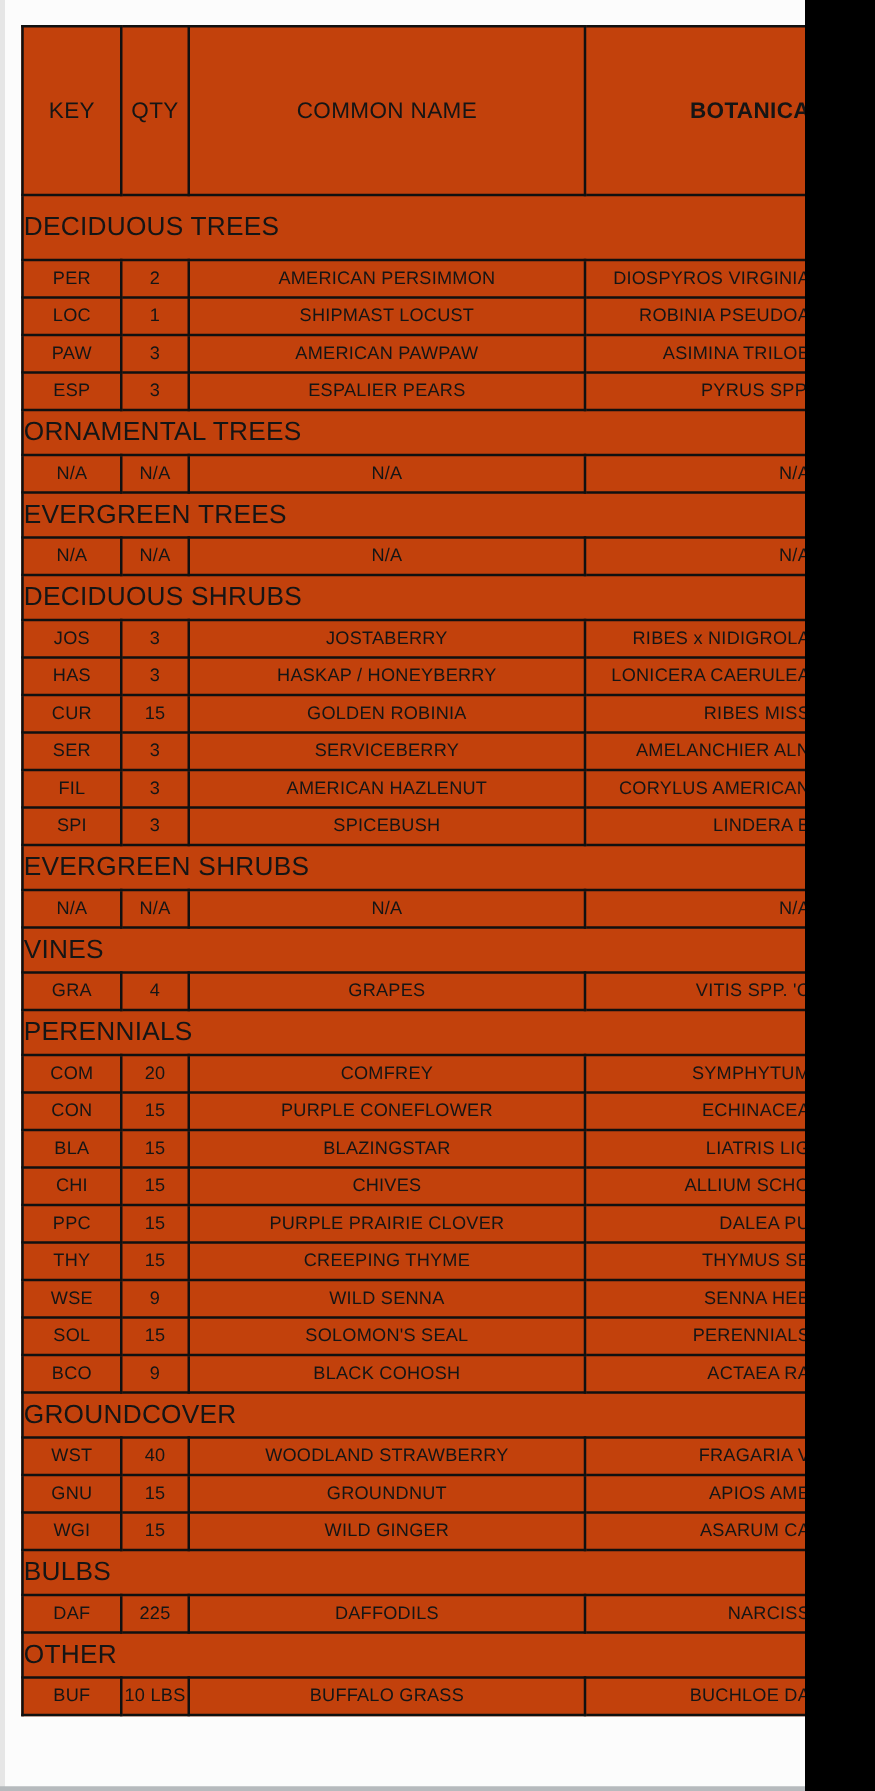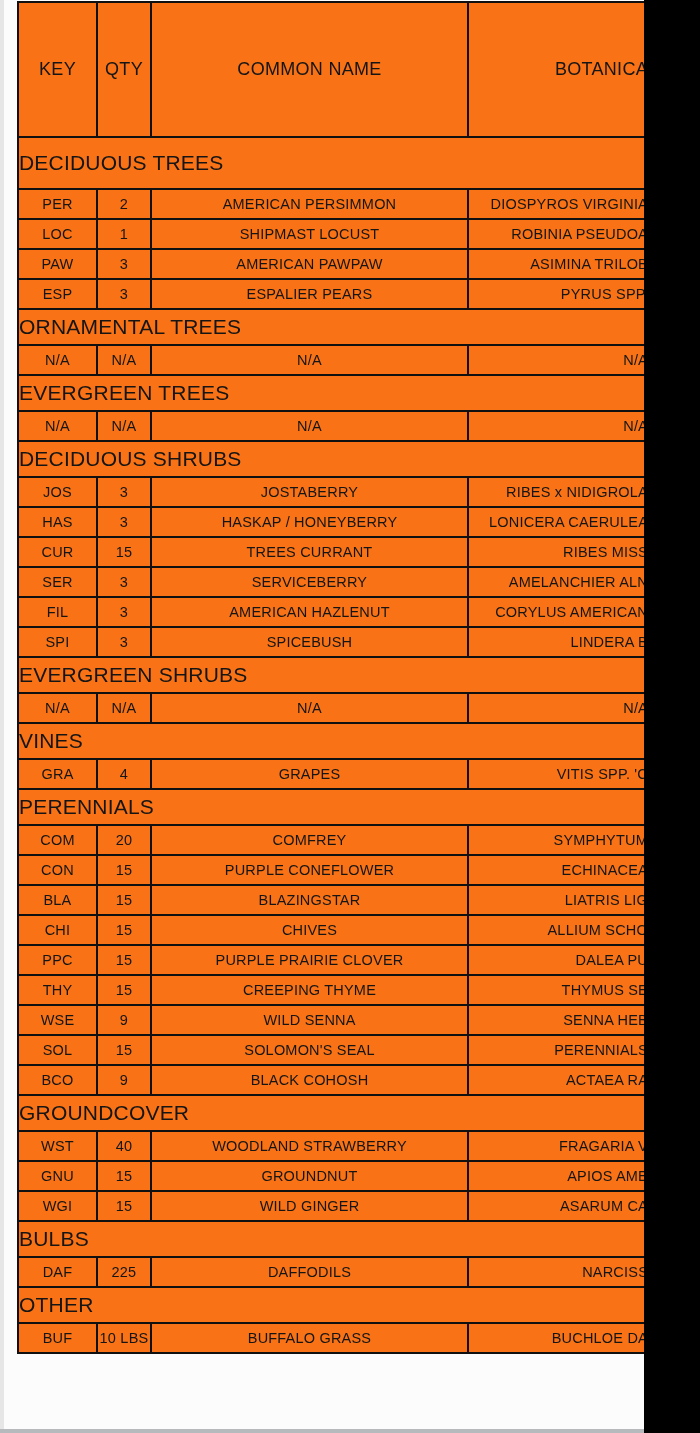--- a/index.html
+++ b/index.html
@@ -33,44 +33,45 @@
   }
   .right-crop-band {
     position: absolute;
     left: 644px; top: 0;
     width: 56px; height: 1433px;
     background: #000;
     z-index: 10;
   }
   table.schedule {
     position: absolute;
-    left: 17px; top: 1px;
+    left: 17px; top: 20px;
     width: 643px;
     border-collapse: collapse;
     table-layout: fixed;
     z-index: 2;
-    background: #f97316;
+    background: #c2410c;
   }
   table.schedule td, table.schedule th {
     border: 2px solid #101010;
     vertical-align: middle;
     white-space: nowrap;
     overflow: visible;
     padding: 0;
     font-weight: normal;
   }
   tr.header-row { height: 135px; }
   tr.header-row th {
     font-size: 18px;
     text-align: center;
     letter-spacing: 0.3px;
   }
   tr.header-row th.botanical-col {
     text-align: right;
     padding-right: 12px;
+    font-weight: bold;
   }
   tr.row-section { height: 36px; }
   tr.row-section-first { height: 52px; padding-left: 28px; }
   td.section-cell {
     font-size: 21px;
     text-align: left;
     padding-left: 20px;
     letter-spacing: 0.2px;
   }
   tr.row-data { height: 30px; }
@@ -163,21 +164,21 @@
         </tr>
         <tr class="row-data">
           <td class="key-cell">HAS</td>
           <td class="qty-cell">3</td>
           <td class="common-name-cell">HASKAP / HONEYBERRY</td>
           <td class="botanical-name-cell">LONICERA CAERULEA</td>
         </tr>
         <tr class="row-data">
           <td class="key-cell">CUR</td>
           <td class="qty-cell">15</td>
-          <td class="common-name-cell">TREES CURRANT</td>
+          <td class="common-name-cell">GOLDEN ROBINIA</td>
           <td class="botanical-name-cell">RIBES MISS</td>
         </tr>
         <tr class="row-data">
           <td class="key-cell">SER</td>
           <td class="qty-cell">3</td>
           <td class="common-name-cell">SERVICEBERRY</td>
           <td class="botanical-name-cell">AMELANCHIER ALN</td>
         </tr>
         <tr class="row-data">
           <td class="key-cell">FIL</td>

